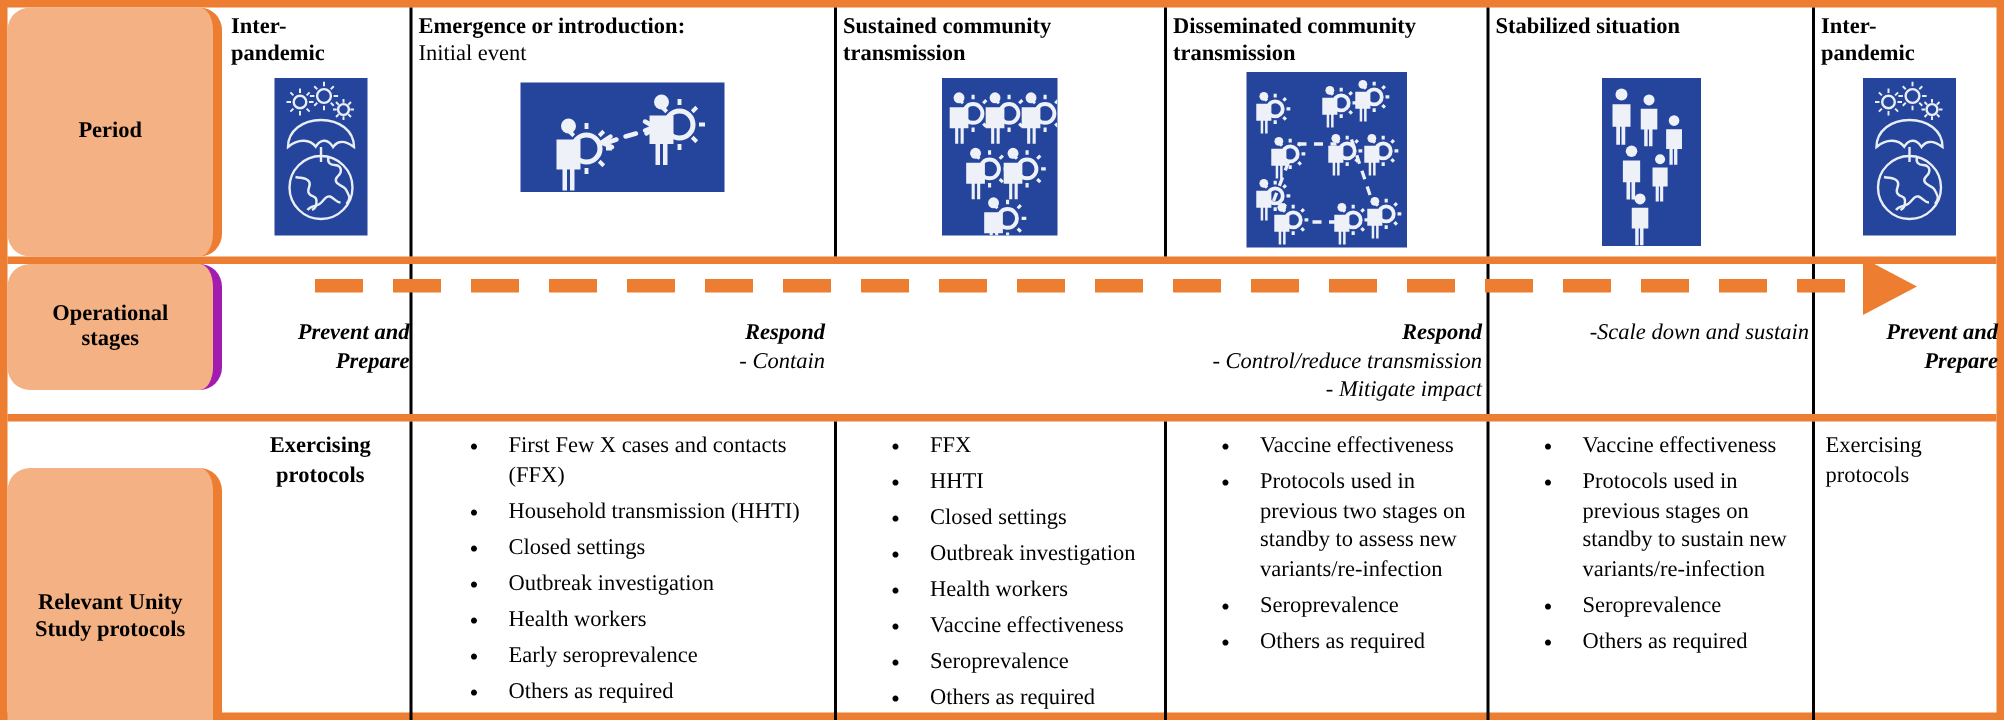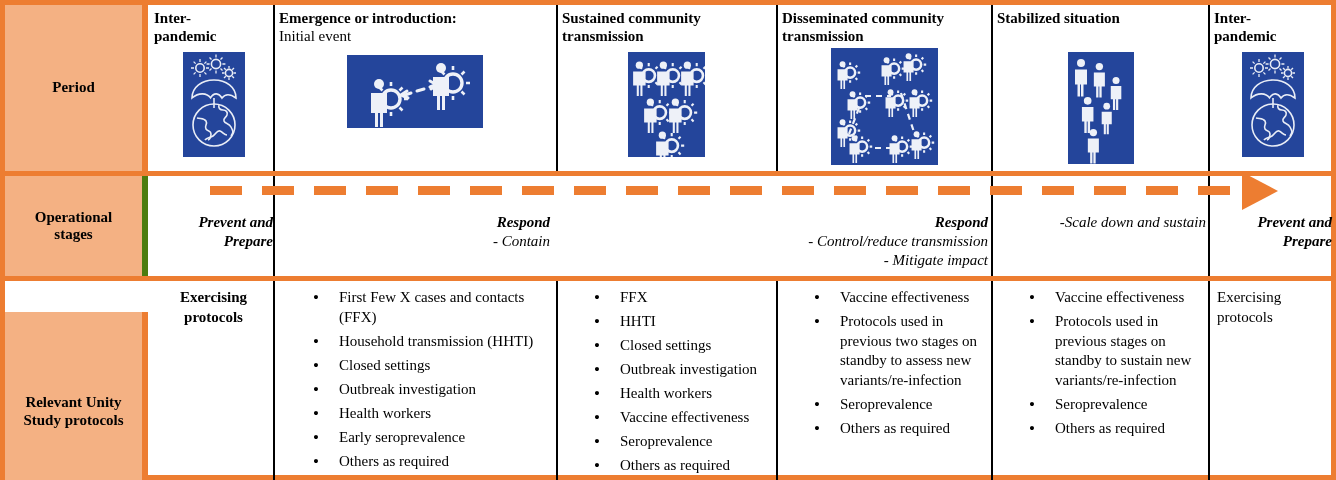--- a/index.html
+++ b/index.html
@@ -5,21 +5,21 @@
   html,body{margin:0;padding:0;background:#ffffff;}
   body{width:1336px;height:480px;overflow:hidden;
        font-family:"Liberation Serif","DejaVu Serif",serif;color:#000;}
 
   .board{position:relative;width:1336px;height:480px;box-sizing:border-box;
          border:5px solid #ED7D31;background:#fff;}
 
   
   .cell{position:absolute;box-sizing:border-box;}
   .hdr{background:#F4B183;display:flex;align-items:center;justify-content:center;
-       text-align:center;font-weight:bold;font-size:15px;line-height:1.15;}
+       text-align:center;font-weight:bold;font-size:15px;line-height:1.15;border-radius:15px;}
   .vline{position:absolute;width:1.6px;background:#000;}
   .hrule{position:absolute;background:#ED7D31;left:0;right:0;}
 
   
   .p-cell{position:absolute;box-sizing:border-box;display:flex;flex-direction:column;
           align-items:center;padding-top:5px;}
   .p-title{font-weight:bold;font-size:15px;line-height:1.18;
            width:100%;}
   .p-title .reg{font-weight:normal;}
   .icon-box{background:#24459B;margin-top:6px;position:relative;overflow:hidden;}
@@ -48,21 +48,21 @@
 
 <div class="board">
 
   <div class="hrule" style="top:166px;height:5px;"></div>
   <div class="hrule" style="top:271px;height:5px;"></div>
 
   <div class="cell hdr" style="left:0;top:0;width:143px;height:166px;border-right:6px solid #ED7D31;">
     <span>Period</span>
   </div>
 
-  <div class="cell hdr" style="left:0;top:171px;width:143px;height:100px;border-right:6px solid #4d7c0f;flex-direction:column;">
+  <div class="cell hdr" style="left:0;top:171px;width:143px;height:84px;border-right:6px solid #a21caf;flex-direction:column;">
     <span>Operational</span>
     <span>stages</span>
   </div>
 
   <div class="cell hdr" style="left:0;top:276px;width:143px;height:199px;border-right:6px solid #ED7D31;flex-direction:column;margin-top:31px;">
     <span>Relevant Unity</span>
     <span>Study protocols</span>
   </div>
 
   <div class="vline" style="left:268px;top:0;height:166px;"></div>

